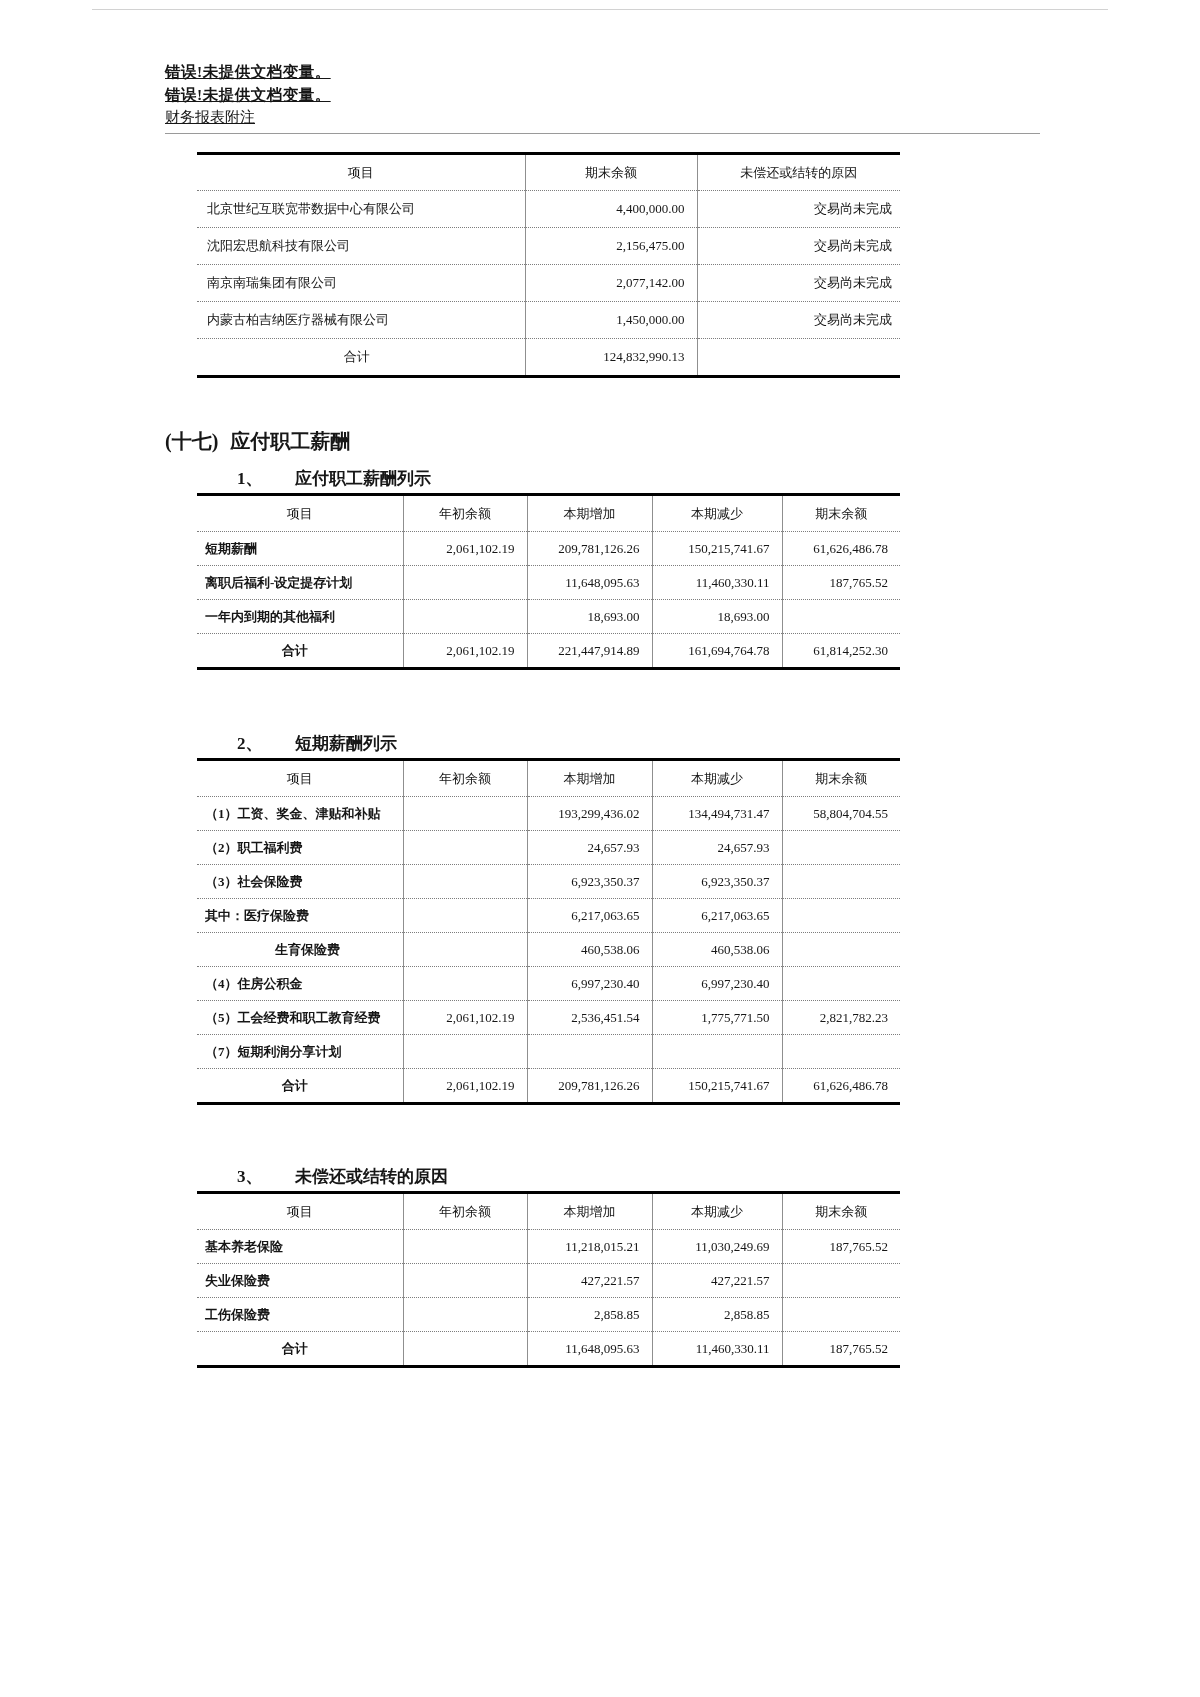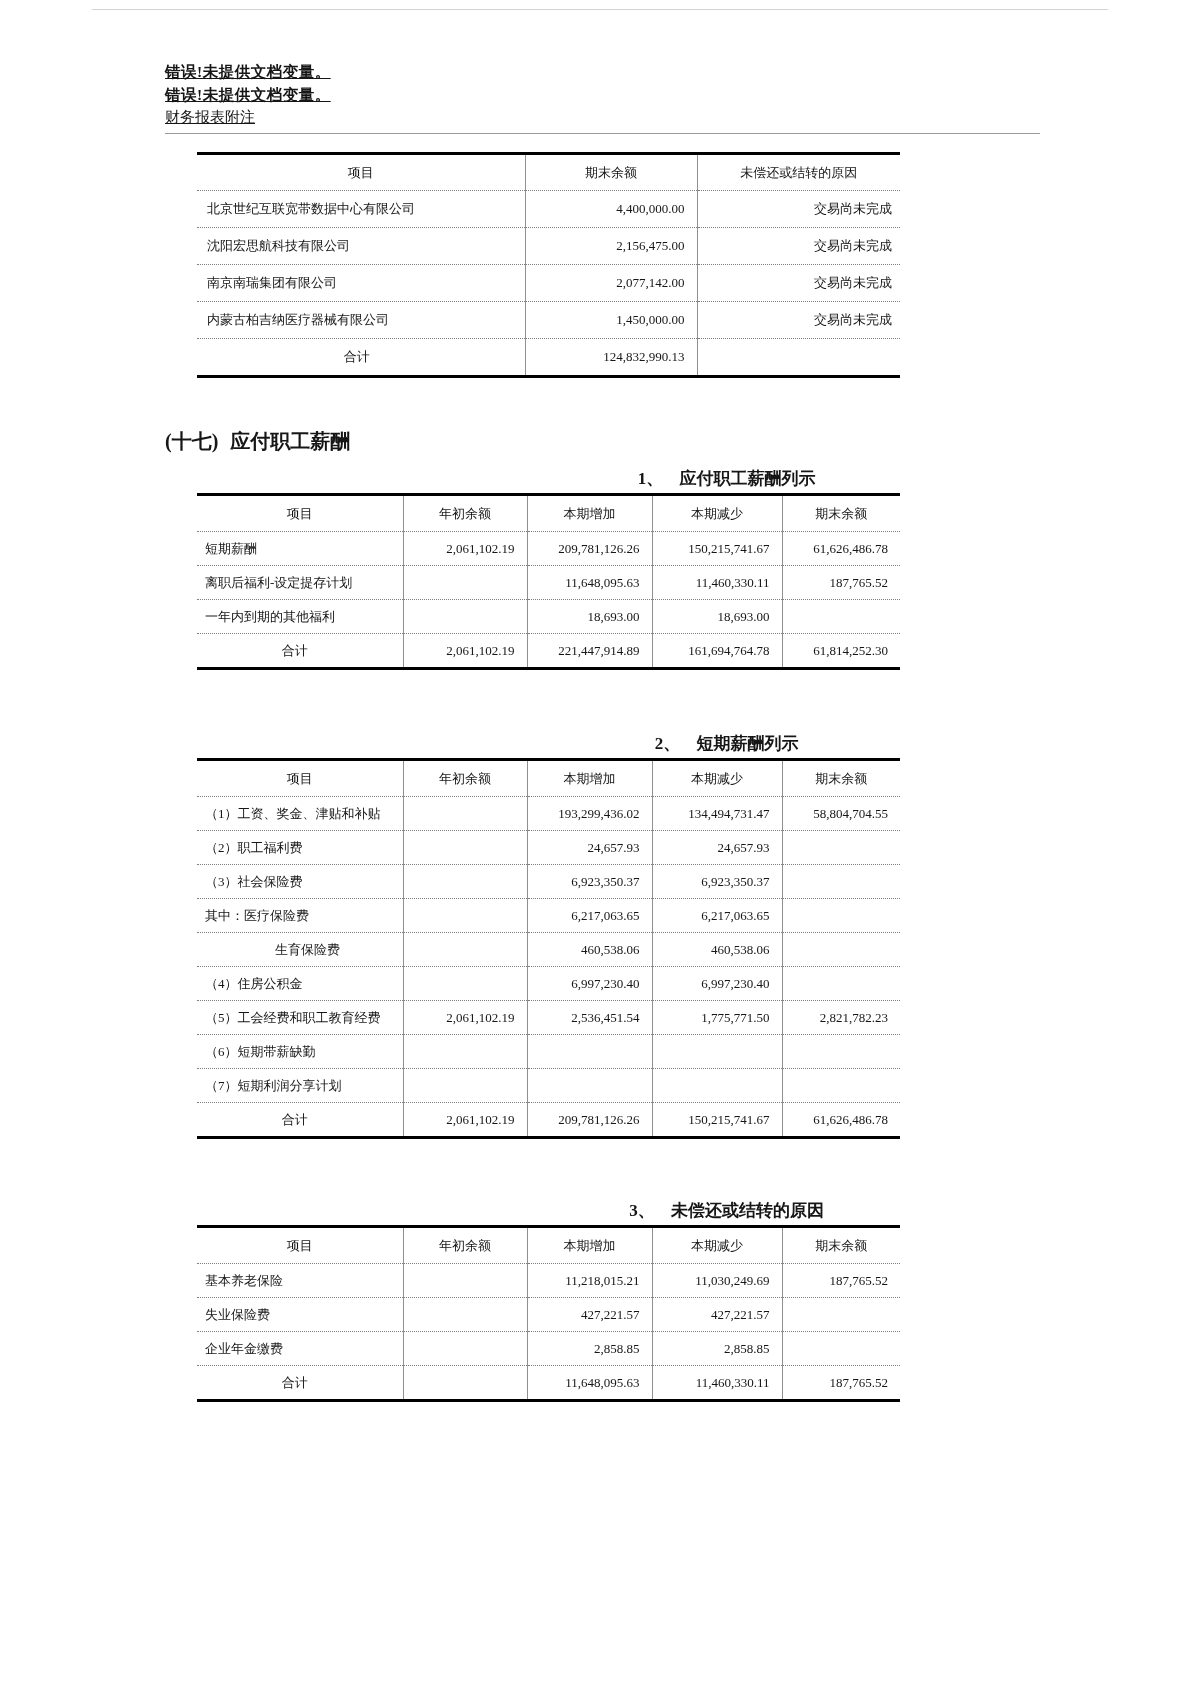--- a/index.html
+++ b/index.html
@@ -42,30 +42,30 @@
   .t-outstanding td:nth-child(1){text-align:left;padding-left:10px;}
   .t-outstanding td:nth-child(2){text-align:right;padding-right:12px;}
   .t-outstanding td:nth-child(3){text-align:right;}
 
   
   .t-main .c0{width:206px;}
   .t-main .c1{width:124px;}
   .t-main .c2{width:125px;}
   .t-main .c3{width:130px;}
   .t-main .c4{width:118px;}
-  .t-main td:nth-child(1){text-align:left;padding-left:8px;padding-right:10px;}
+  .t-main td:nth-child(1){text-align:left;padding-left:8px;padding-right:10px;font-weight:bold;}
   .t-main td:nth-child(n+2){text-align:right;padding-right:12px;}
 
   .fin-table tr.total-row td:first-child{text-align:center;padding-left:0;}
   .fin-table tr.indent-row td:first-child{padding-left:78px;}
 
   
   .sec-heading{margin-top:50px;font-weight:bold;font-size:20px;line-height:26px;}
   .sec-heading .sec-num{margin-right:12px;}
-  .sub-heading{margin-top:13px;margin-left:72px;font-weight:bold;font-size:17px;line-height:24px;margin-bottom:2px;text-align:center;}
+  .sub-heading{margin-top:13px;margin-left:72px;font-weight:bold;font-size:17px;line-height:24px;margin-bottom:2px;}
   .sub-heading .sub-num{display:inline-block;min-width:58px;}
   .gap-lg{height:49px;}
   .gap-md{height:47px;}
 </style>
 </head>
 <body>
 
 <div class="page-edge-top"></div>
 
 <div class="content">
@@ -245,27 +245,20 @@
           <td></td>
         </tr>
         <tr>
           <td>（5）工会经费和职工教育经费</td>
           <td>2,061,102.19</td>
           <td>2,536,451.54</td>
           <td>1,775,771.50</td>
           <td>2,821,782.23</td>
         </tr>
         <tr>
-          <td>（6）短期带薪缺勤</td>
-          <td></td>
-          <td></td>
-          <td></td>
-          <td></td>
-        </tr>
-        <tr>
           <td>（7）短期利润分享计划</td>
           <td></td>
           <td></td>
           <td></td>
           <td></td>
         </tr>
         <tr class="total-row">
           <td>合计</td>
           <td>2,061,102.19</td>
           <td>209,781,126.26</td>
@@ -307,21 +300,21 @@
           <td>187,765.52</td>
         </tr>
         <tr>
           <td>失业保险费</td>
           <td></td>
           <td>427,221.57</td>
           <td>427,221.57</td>
           <td></td>
         </tr>
         <tr>
-          <td>企业年金缴费</td>
+          <td>工伤保险费</td>
           <td></td>
           <td>2,858.85</td>
           <td>2,858.85</td>
           <td></td>
         </tr>
         <tr class="total-row">
           <td>合计</td>
           <td></td>
           <td>11,648,095.63</td>
           <td>11,460,330.11</td>

